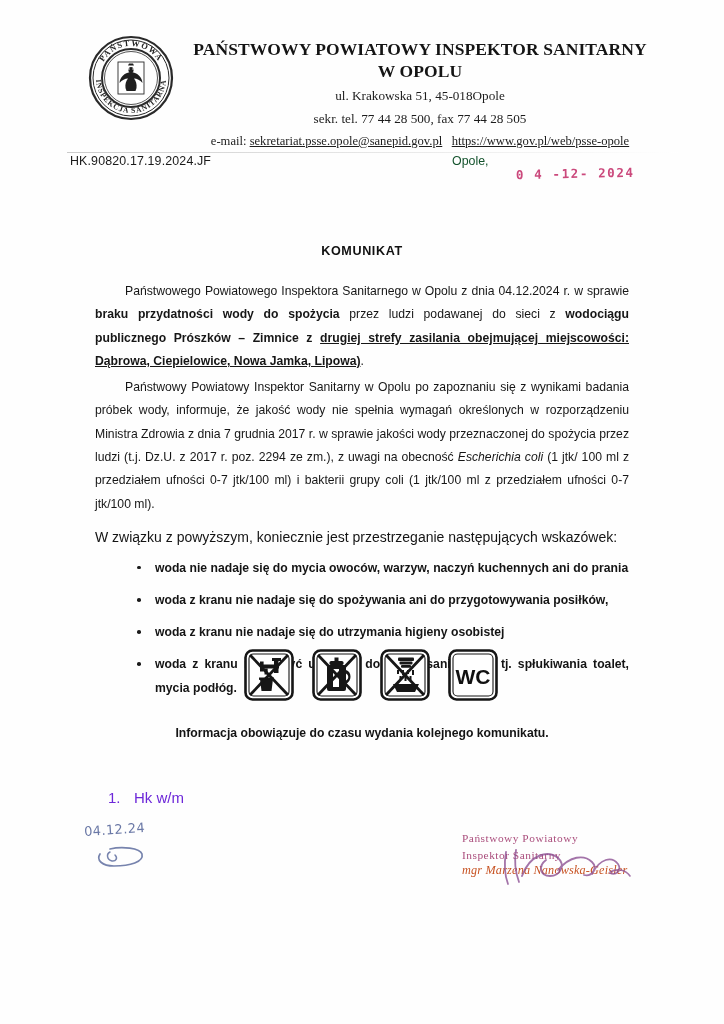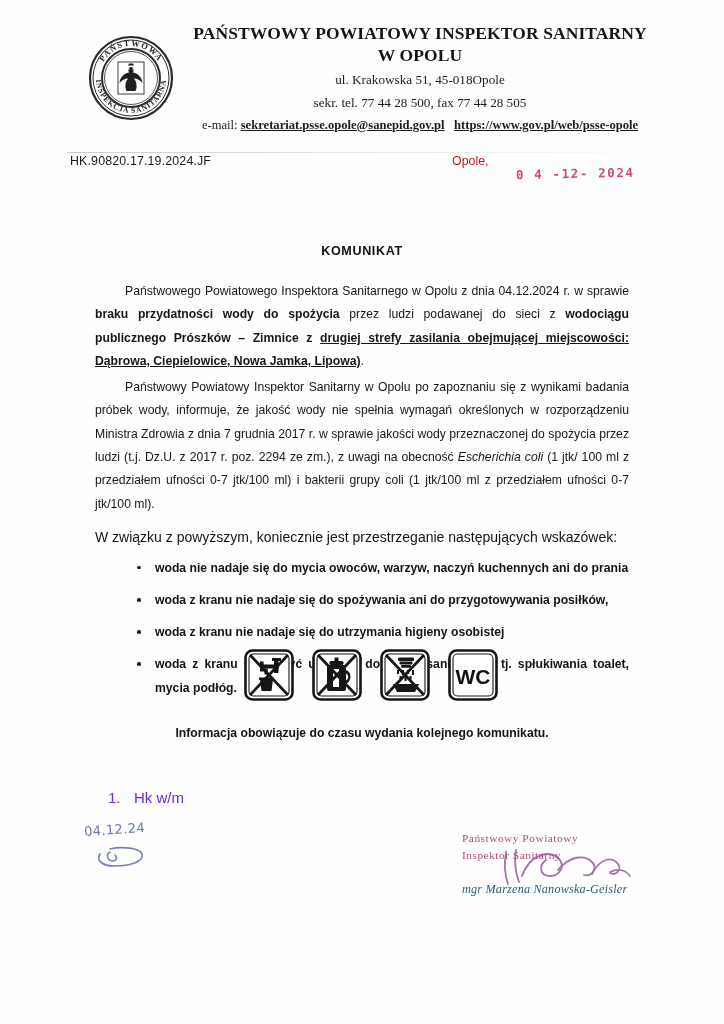--- a/index.html
+++ b/index.html
@@ -34,21 +34,21 @@
     left: 88px;
     top: 14px;
     width: 86px;
     height: 96px;
   }
   .seal svg { display: block; }
 
   .header-text {
     position: absolute;
     left: 150px;
-    top: 8px;
+    top: 24px;
     width: 540px;
     text-align: center;
     font-family: "Liberation Serif", serif;
   }
   .org-title {
     font-size: 17.5px;
     font-weight: bold;
     line-height: 1.28;
     letter-spacing: 0.1px;
     color: #141414;
@@ -58,21 +58,21 @@
     line-height: 1.62;
     color: #1c1c1c;
     margin-top: 2px;
   }
   .addr-contact {
     font-size: 12.6px;
     line-height: 1.6;
     color: #1c1c1c;
     margin-top: 1px;
   }
-  .u { text-decoration: underline; font-weight: bold; }
+  .u { text-decoration: underline; }
 
   
   .divider-tick {
     position: absolute;
     left: 67px;
     top: 152px;
     width: 612px;
     height: 1px;
     background: linear-gradient(to right, #b9b9b9, #d8d8d8 40%, #ffffff);
     opacity: 0.75;
@@ -90,21 +90,21 @@
     top: 0;
     font-size: 12.4px;
     color: #1a1a1a;
     letter-spacing: 0.15px;
   }
   .city-label {
     position: absolute;
     left: 452px;
     top: 0;
     font-size: 12.4px;
-    color: #b91c1c;
+    color: #14532d;
   }
   .date-stamp {
     position: absolute;
     left: 516px;
     top: 12px;
     font-family: "DejaVu Sans Mono", monospace;
     font-size: 12.5px;
     font-weight: bold;
     color: #c4316b;
     letter-spacing: 1.6px;
@@ -243,22 +243,21 @@
     font-family: "Liberation Serif", serif;
     font-size: 11.4px;
     letter-spacing: 0.5px;
     line-height: 1.45;
     color: #a13a6e;
   }
   .sig-name {
     font-family: "Liberation Serif", serif;
     font-style: italic;
     font-size: 12.2px;
-    color: #0c4a6e;
-    margin-top: 19px;
+    color: #c2410c;
     letter-spacing: 0.2px;
   }
   .sig-scrawl {
     position: absolute;
     left: 30px;
     top: 16px;
     width: 145px;
     height: 42px;
     opacity: 0.78;
   }

